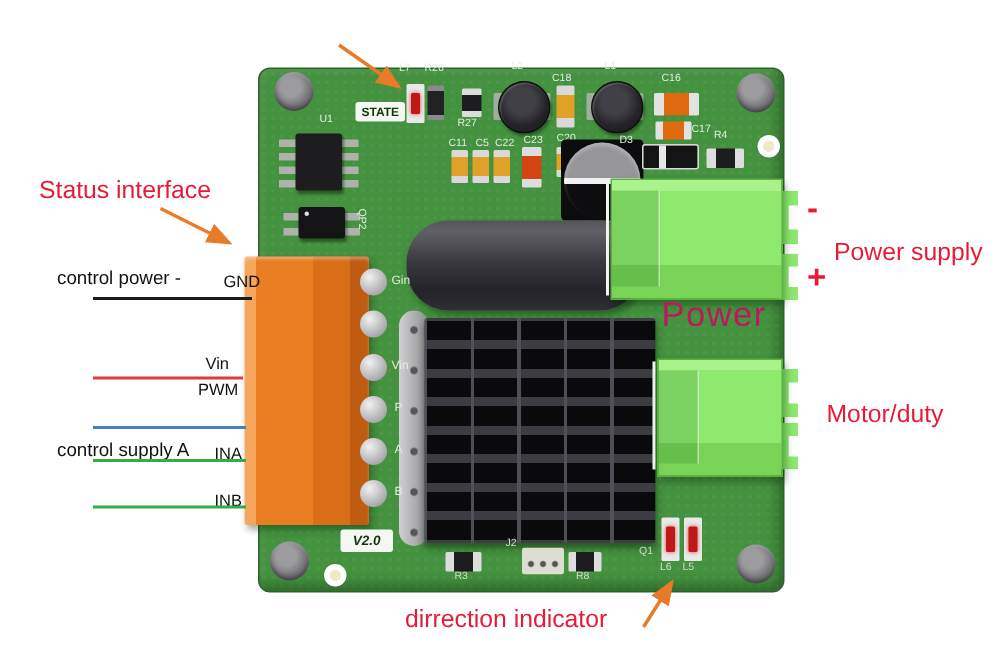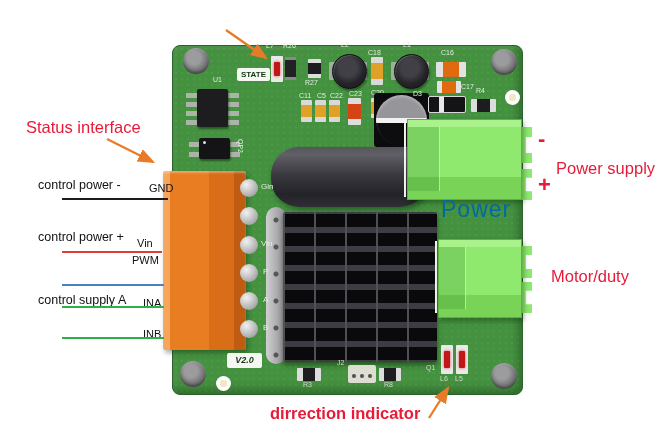--- a/index.html
+++ b/index.html
@@ -20,21 +20,21 @@
          background-size:6px 6px;
          border:1px solid #2c632a;
          box-shadow:inset -3px -4px 8px rgba(0,25,0,.35), inset 2px 2px 5px rgba(255,255,255,.10);}
   .hole{position:absolute;width:26px;height:26px;border-radius:50%;
         background:radial-gradient(circle at 42% 38%, #9c9c9e 0 30%, #7a7a7c 55%, #57575a 100%);
         box-shadow:inset 0 -2px 3px rgba(0,0,0,.4), inset 0 1px 2px rgba(255,255,255,.25);}
   .whitepad{position:absolute;width:15px;height:15px;border-radius:50%;
         background:radial-gradient(#efe9c4 0 34%, #ffffff 35% 100%);
         box-shadow:0 0 1px rgba(0,0,0,.25);}
   .sk{position:absolute;color:#e3ede0;font-size:7px;line-height:8px;white-space:nowrap;}
-  .skb{position:absolute;color:#0369a1;font-size:23px;letter-spacing:1px;white-space:nowrap;}
+  .skb{position:absolute;color:#be185d;font-size:23px;letter-spacing:1px;white-space:nowrap;}
   .chip{position:absolute;background:#1d1d1f;border-radius:2px;box-shadow:1px 2px 2px rgba(0,20,0,.45);}
   .pin{position:absolute;background:#adb3ab;height:5px;width:12px;}
   .ledw{position:absolute;background:#e9e9e9;border-radius:1px;}
   .ledr{position:absolute;background:#c01818;border-radius:1px;box-shadow:0 0 3px rgba(220,30,30,.8);}
   .capy{position:absolute;background:linear-gradient(180deg,#d9d9d9 0 22%,#e0a129 22% 78%,#d9d9d9 78%);border-radius:1px;}
   .capo{position:absolute;background:linear-gradient(90deg,#e2e2e2 0 22%,#e06a10 22% 78%,#e2e2e2 78%);border-radius:1px;}
   .resh{position:absolute;background:linear-gradient(90deg,#ddd 0 24%,#1d1d1f 24% 76%,#ddd 76%);border-radius:1px;}
   .resv{position:absolute;background:linear-gradient(180deg,#ddd 0 22%,#1d1d1f 22% 78%,#ddd 78%);border-radius:1px;}
   .ind{position:absolute;width:33px;height:33px;border-radius:50%;
        background:radial-gradient(circle at 45% 38%, #404046 0 32%, #242428 60%, #17171b 100%);
@@ -183,38 +183,37 @@
   <div class="ledr" style="left:444px;top:351px;width:6px;height:17px;"></div>
   <div class="ledw" style="left:456px;top:345px;width:12px;height:29px;"></div>
   <div class="ledr" style="left:459px;top:351px;width:6px;height:17px;"></div>
   <div class="sk" style="left:440px;top:375px;color:#cfdccb;">L6</div>
   <div class="sk" style="left:455px;top:375px;color:#cfdccb;">L5</div>
 
   <div class="pdesc" style="left:38px;top:178px;">control power -</div>
   <div class="pname" style="left:136px;top:182px;margin-left:13px;">GND</div>
   <div class="wire" style="left: 62px; top: 198px; width: 106px; background: rgb(28, 28, 28);"></div>
 
-  <div class="pdesc" style="left:38px;top:230px;">control power +</div>
   <div class="pname" style="left:137px;top:237px;">Vin</div>
   <div class="wire" style="left: 62px; top: 251px; width: 100px; background: rgb(226, 59, 59);"></div>
 
   <div class="pname" style="left:132px;top:254px;">PWM</div>
   <div class="wire" style="left: 62px; top: 284px; width: 102px; background: rgb(74, 128, 192);"></div>
 
   <div class="pdesc" style="left:38px;top:293px;">control supply A</div>
   <div class="pname" style="left:143px;top:297px;">INA</div>
   <div class="wire" style="left: 62px; top: 306px; width: 102px; background: rgb(47, 174, 74);"></div>
 
   <div class="pname" style="left:143px;top:328px;">INB</div>
   <div class="wire" style="left: 62px; top: 337px; width: 102px; background: rgb(47, 174, 74);"></div>
 
   <div class="ann" style="left:26px;top:118px;">Status interface</div>
   <div class="ann" style="left:556px;top:159px;">Power supply</div>
   <div class="ann" style="left:551px;top:267px;">Motor/duty</div>
-  <div class="ann" style="left:270px;top:404px;font-weight:bold;">dirrection indicator</div>
+  <div class="ann" style="left:270px;top:404px;">dirrection indicator</div>
   <div class="sign" style="left:538px;top:130px;">-</div>
   <div class="sign" style="left:538px;top:176px;">+</div>
 
   <svg class="abs" style="left:0;top:0;" width="672" height="442">
     <defs>
       <marker id="ah" markerWidth="9" markerHeight="8" refX="6.5" refY="3" orient="auto">
         <path d="M0,0 L7.5,3 L0,6 Z" fill="#e87b28"></path>
       </marker>
     </defs>
     <line x1="226" y1="30" x2="266" y2="58" stroke="#e87b28" stroke-width="2.3" marker-end="url(#ah)"></line>

